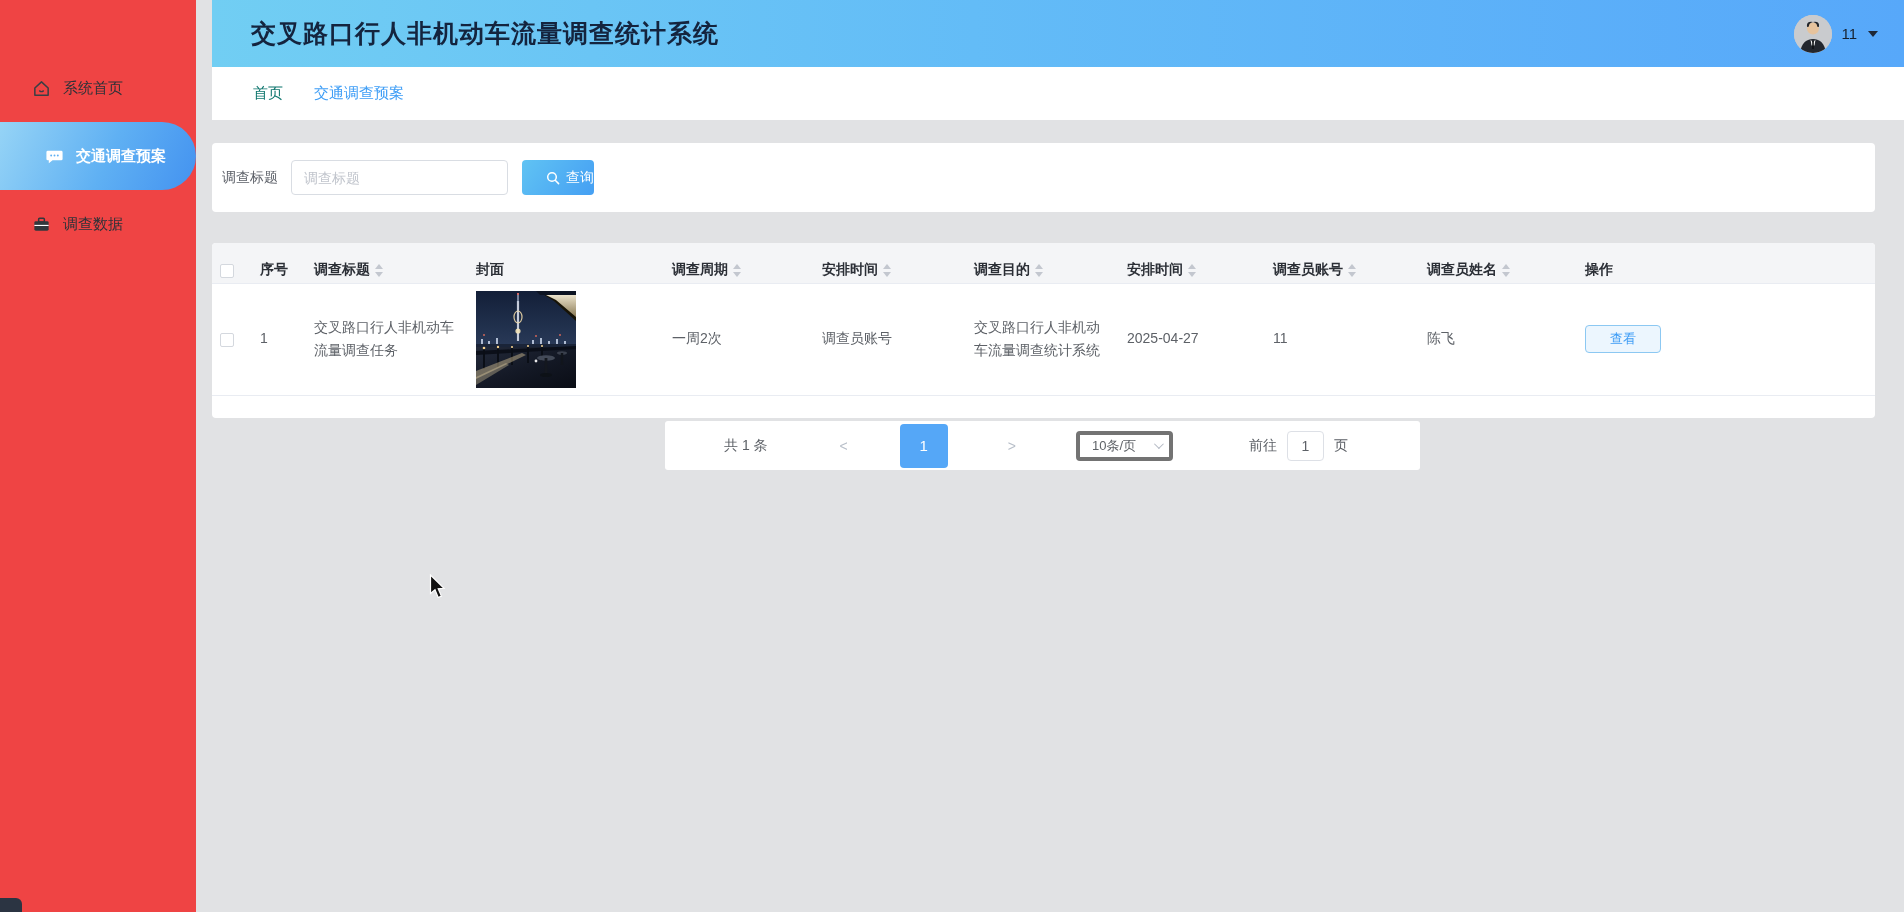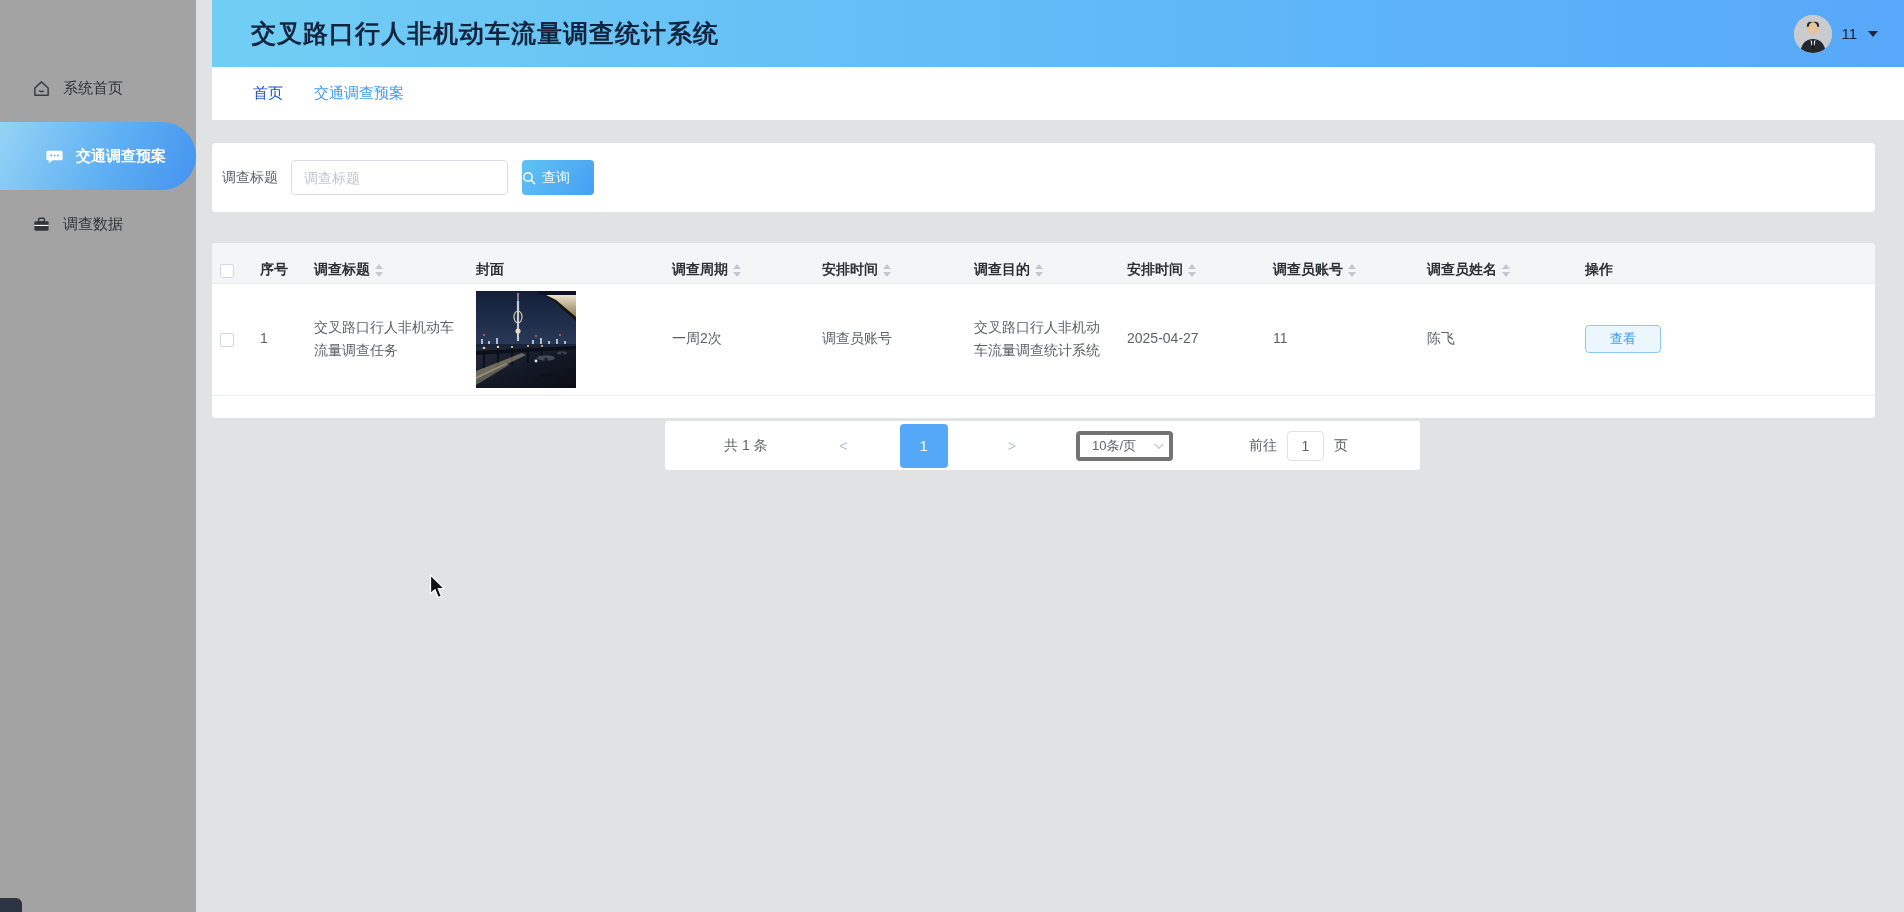--- a/index.html
+++ b/index.html
@@ -9,21 +9,21 @@
     background:#e1e2e4;
     position:relative;
     overflow:hidden;
     color:#5d6167;
   }
   .screen { position:absolute; inset:0; }
 
   
   .sidebar {
     position:absolute; left:0; top:0; width:196px; height:912px;
-    background:#a3a3a3; padding-top:54px; z-index:3;
+    background:#ef4444; padding-top:54px; z-index:3;
   }
   .side-item {
     height:68px; display:flex; align-items:center; gap:12px;
     padding-left:31px; font-size:15px; color:#2e3238; cursor:pointer;
   }
   .side-item .sicon { width:20px; height:20px; display:inline-flex; align-items:center; justify-content:center; flex:0 0 20px; }
   .side-item.active {
     background:linear-gradient(115deg,#96d4f6 0%,#5fb0f3 55%,#4392f0 100%);
     border-radius:0 34px 34px 0;
     color:#ffffff; padding-left:44px; font-weight:bold;
@@ -47,40 +47,40 @@
     width:0; height:0; border-left:5px solid transparent; border-right:5px solid transparent;
     border-top:6px solid #1d2736; display:inline-block; margin-left:2px;
   }
 
   
   .breadcrumb-bar {
     position:absolute; left:212px; top:67px; right:0; height:53px;
     background:#ffffff; display:flex; align-items:center; gap:31px;
     padding-left:41px; font-size:15px;
   }
-  .bc-first { color:#1d4ed8; cursor:pointer;text-align:right; }
+  .bc-first { color:#0f766e; cursor:pointer;text-align:right; }
   .bc-active { color:#3d9df6; cursor:pointer; }
 
   
   .search-card {
     position:absolute; left:212px; top:143px; width:1663px; height:69px;
     background:#ffffff; border-radius:4px;
     display:flex; align-items:center; padding-left:10px;
   }
   .search-label { font-size:14px; color:#5a5e66; margin-right:13px; }
   .search-input {
     width:217px; height:35px; border:1px solid #d9dde3; border-radius:4px;
     padding:0 12px; font-size:14px; color:#5d6167; outline:none;
     font-family:inherit;
   }
   .search-input::placeholder { color:#c0c4cc; }
   .search-btn {
     margin-left:14px; width:72px; height:35px; border:none; border-radius:4px;
     background:linear-gradient(125deg,#60c3f3 0%,#459ff3 100%);
-    color:#fff; font-size:14px; display:inline-flex; align-items:center; justify-content:flex-start;
+    color:#fff; font-size:14px; display:inline-flex; align-items:center; justify-content:flex-end;
     gap:6px; cursor:pointer; font-family:inherit;
   }
 
   
   .table-card {
     position:absolute; left:212px; top:243px; width:1663px; height:175px;
     background:#ffffff; border-radius:4px; overflow:hidden;
   }
   table { width:100%; border-collapse:collapse; table-layout:fixed; }
   thead th {

